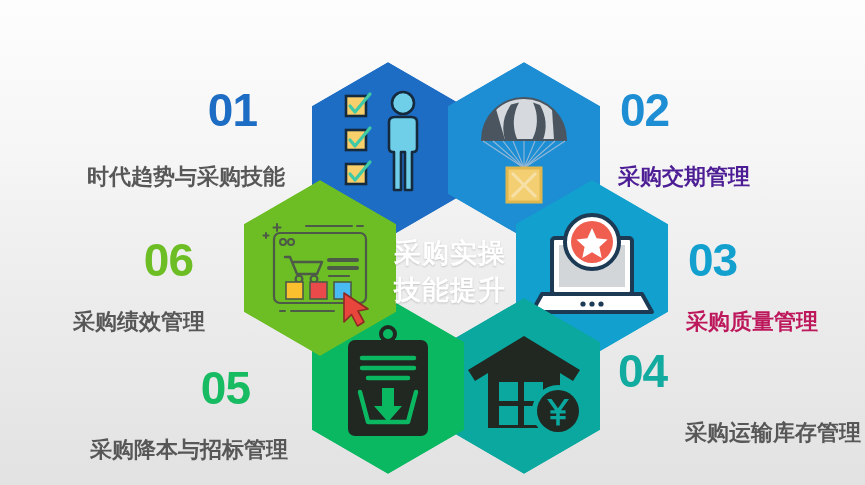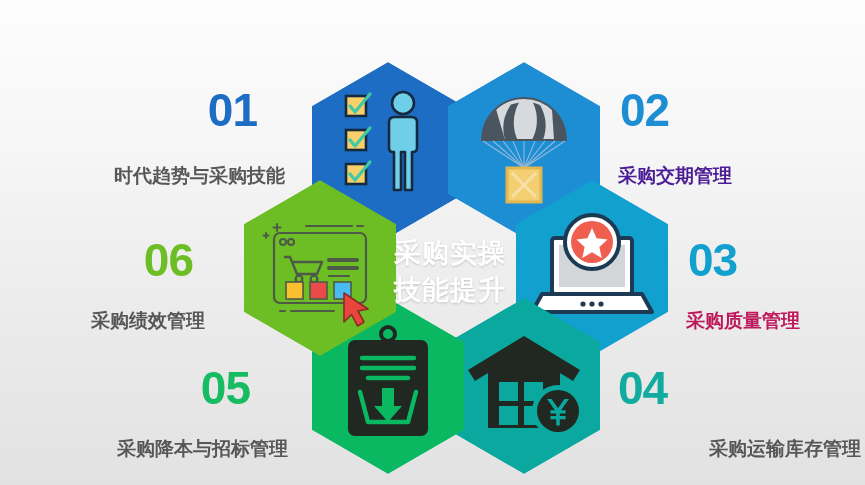--- a/index.html
+++ b/index.html
@@ -74,21 +74,21 @@
     margin-top: 32px;
   }
   .caption .num {
     font-size: 46px;
     font-weight: bold;
     line-height: 1;
     letter-spacing: -1px;
     font-family: "Liberation Sans", "DejaVu Sans", sans-serif;
   }
   .caption .txt {
-    font-size: 19px;
+    font-size: 22px;
     font-weight: bold;
     color: #575757;
     white-space: nowrap;
     line-height: 1;
   }
   .caption.align-right { text-align: right; }
   .caption.align-left  { text-align: left;  }
 
   
   .cap-01 { left: 20px;  top: 55px;  width: 265px; }
@@ -96,21 +96,21 @@
   .cap-01 .txt { margin-top: 33px; }
 
   .cap-02 { left: 618px; top: 55px;  width: 230px; }
   .cap-02 .num { margin-left: 2px; }
   .cap-02 .txt { margin-top: 33px; }
 
   .cap-03 { left: 686px; top: 205px; width: 175px; }
   .cap-03 .num { margin-left: 2px; }
   .cap-03 .txt { margin-top: 28px; }
 
-  .cap-04 { left: 616px; top: 333px; width: 245px; }
+  .cap-04 { left: 616px; top: 316px; width: 245px; }
   .cap-04 .num { margin-left: 2px; }
   .cap-04 .txt { margin-top: 28px; }
 
   .cap-05 { left: 48px;  top: 333px; width: 240px; }
   .cap-05 .num { margin-right: 38px; }
   .cap-05 .txt { margin-top: 28px; }
 
   .cap-06 { left: 45px;  top: 205px; width: 160px; }
   .cap-06 .num { margin-right: 12px; }
   .cap-06 .txt { margin-top: 28px; }

